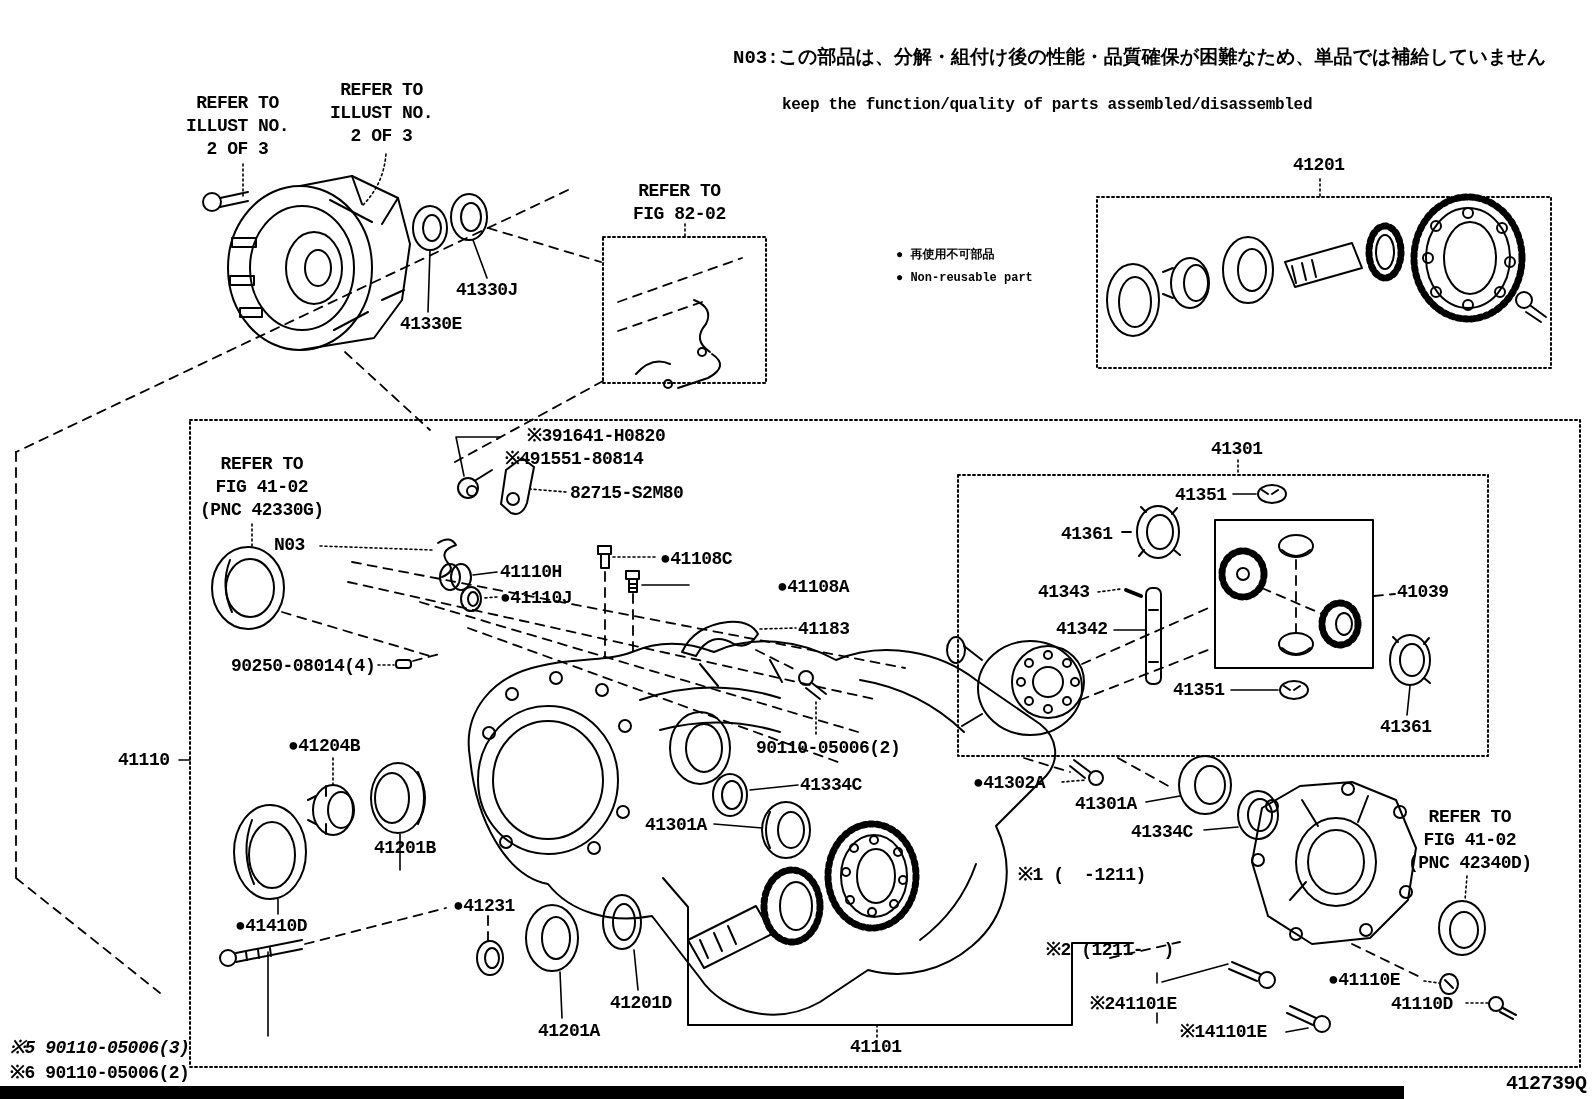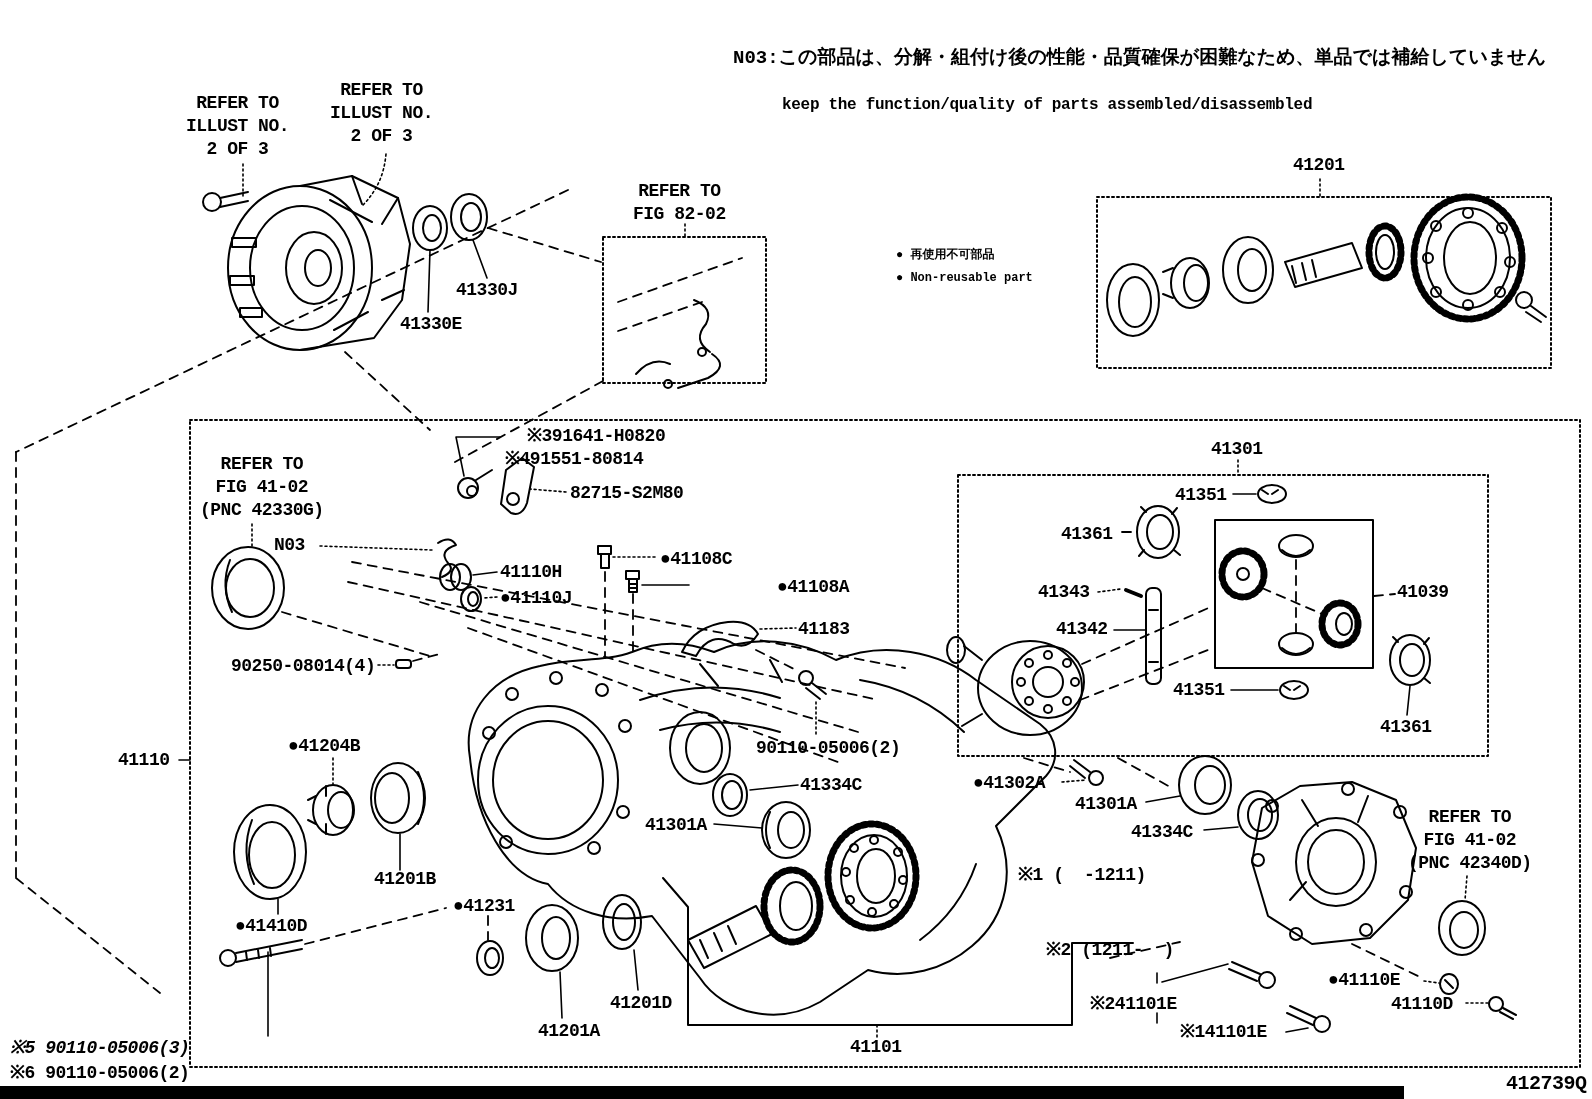--- a/index.html
+++ b/index.html
@@ -431,21 +431,21 @@
       <div class="plabel" style="left: 274px; top: 535px;">N03</div>
       <div class="plabel" style="left: 500px; top: 562px;">41110H</div>
       <div class="plabel" style="left: 500px; top: 588px;">●41110J</div>
       <div class="plabel" style="left: 660px; top: 549px;">●41108C</div>
       <div class="plabel" style="left: 733px; top: 577px; margin-left: 44px;">●41108A</div>
       <div class="plabel" style="left: 798px; top: 619px;">41183</div>
       <div class="plabel" style="left: 231px; top: 656px;">90250-08014(4)</div>
       <div class="plabel" style="left: 756px; top: 738px;">90110-05006(2)</div>
       <div class="plabel" style="left: 118px; top: 750px;">41110</div>
       <div class="plabel" style="left: 288px; top: 736px;">●41204B</div>
-      <div class="plabel" style="left: 374px; top: 869px;">41201B</div>
+      <div class="plabel" style="left: 374px; top: 838px;">41201B</div>
       <div class="plabel" style="left: 235px; top: 916px;">●41410D</div>
       <div class="plabel" style="left: 453px; top: 896px;">●41231</div>
       <div class="plabel" style="left: 538px; top: 1021px;">41201A</div>
       <div class="plabel" style="left: 610px; top: 993px;">41201D</div>
       <div class="plabel" style="left: 850px; top: 1037px;">41101</div>
       <div class="plabel" style="left: 800px; top: 775px;">41334C</div>
       <div class="plabel" style="left: 645px; top: 815px;">41301A</div>
       <div class="plabel" style="left: 1211px; top: 439px;">41301</div>
       <div class="plabel" style="left: 1175px; top: 485px;">41351</div>
       <div class="plabel" style="left: 1061px; top: 524px;">41361</div>

